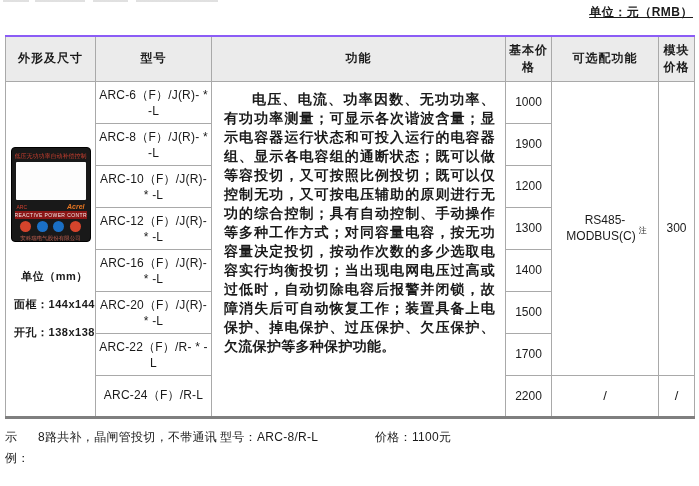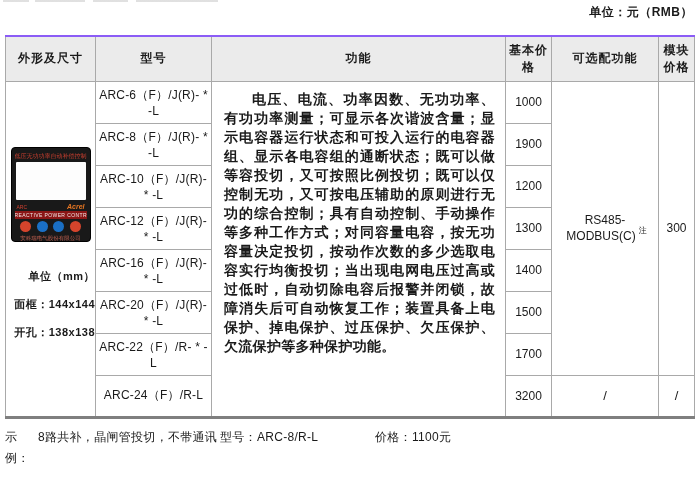--- a/index.html
+++ b/index.html
@@ -3,21 +3,21 @@
 <meta charset="utf-8">
 <style>
   * { margin:0; padding:0; box-sizing:border-box; }
   body { font-family:"Liberation Sans", sans-serif; background:#fff; }
   .page { position:relative; width:699px; height:486px; background:#ffffff; overflow:hidden; color:#1a1a1a; }
 
   
   .top-crop { position:absolute; left:3px; top:0; width:215px; height:2px; opacity:.45;
     background:linear-gradient(90deg,#bbb 0 12%,transparent 12% 15%,#bbb 15% 38%,transparent 38% 42%,#bbb 42% 58%,transparent 58% 62%,#bbb 62% 100%); }
 
-  .unit-note { position:absolute; top:4px; right:6px; font-size:12px; font-weight:bold; letter-spacing:.5px; }
+  .unit-note { position:absolute; top:4px; right:6px; font-size:12px; font-weight:bold; letter-spacing:.5px;text-decoration:underline; }
 
   table.price { position:absolute; left:5px; top:35px; width:689px; border-collapse:collapse; table-layout:fixed;
     border-top:2px solid #8b5cf6; border-bottom:3px solid #7f7f7f; }
   th, td { border:1px solid #a9a9a9; }
   thead th { height:45px; background:#ebebeb; font-size:12px; font-weight:bold; text-align:center; vertical-align:middle; letter-spacing:1px; }
   tbody tr { height:42px; }
   td { font-size:12px; text-align:center; vertical-align:middle; }
 
   .cell-model { letter-spacing:.2px; }
   .cell-price { }
@@ -33,21 +33,21 @@
   .dev-screen { height:38px; background:#fdfdfd; border-radius:1px; margin:1px 1px 2px 1px; }
   .dev-mid { display:flex; justify-content:space-between; align-items:center; height:9px; padding:0 2px; overflow:hidden; }
   .dev-model { font-size:5px; color:#d04030; }
   .dev-brand { font-size:7px; font-weight:bold; font-style:italic; color:#e87722; }
   .dev-banner { height:8px; line-height:8px; background:#8b1515; color:#f0e6e6; font-size:5px; text-align:center; white-space:nowrap; overflow:hidden; letter-spacing:.4px; }
   .dev-buttons { display:flex; justify-content:space-around; align-items:center; height:15px; padding:0 3px; }
   .dev-btn { width:11px; height:11px; border-radius:50%; display:inline-block; }
   .dev-btn.red { background:#d5442c; }
   .dev-btn.blue { background:#1a6fc4; }
   .dev-company { height:8px; line-height:8px; font-size:5.5px; color:#c06050; text-align:center; white-space:nowrap; overflow:hidden; }
-  .dim-line { text-align:right; padding-left:8px; font-size:11px; font-weight:bold; line-height:28px; letter-spacing:.5px; }
+  .dim-line { text-align:center; padding-left:8px; font-size:11px; font-weight:bold; line-height:28px; letter-spacing:.5px; }
 
   
   .notes { position:absolute; left:5px; top:427px; width:692px; font-size:12px; line-height:21px; letter-spacing:.3px; }
   .note-row { display:flex; }
   .ex-label { display:inline-block; width:33px; flex:0 0 33px; }
   .ex-desc  { display:inline-block; width:182px; flex:0 0 182px; }
   .ex-model { display:inline-block; width:155px; flex:0 0 155px; }
 </style>
 </head>
 <body>
@@ -129,21 +129,21 @@
       <tr>
         <td class="cell-model">ARC-20（F）/J(R)- * -L</td>
         <td class="cell-price">1500</td>
       </tr>
       <tr>
         <td class="cell-model">ARC-22（F）/R- * -L</td>
         <td class="cell-price">1700</td>
       </tr>
       <tr>
         <td class="cell-model">ARC-24（F）/R-L</td>
-        <td class="cell-price">3200</td>
+        <td class="cell-price">2200</td>
         <td class="cell-na">/</td>
         <td class="cell-na">/</td>
       </tr>
     </tbody>
   </table>
 
   <div class="notes">
     <div class="note-row">
       <span class="ex-label">示例：</span>
       <span class="ex-desc">8路共补，晶闸管投切，不带通讯</span>

